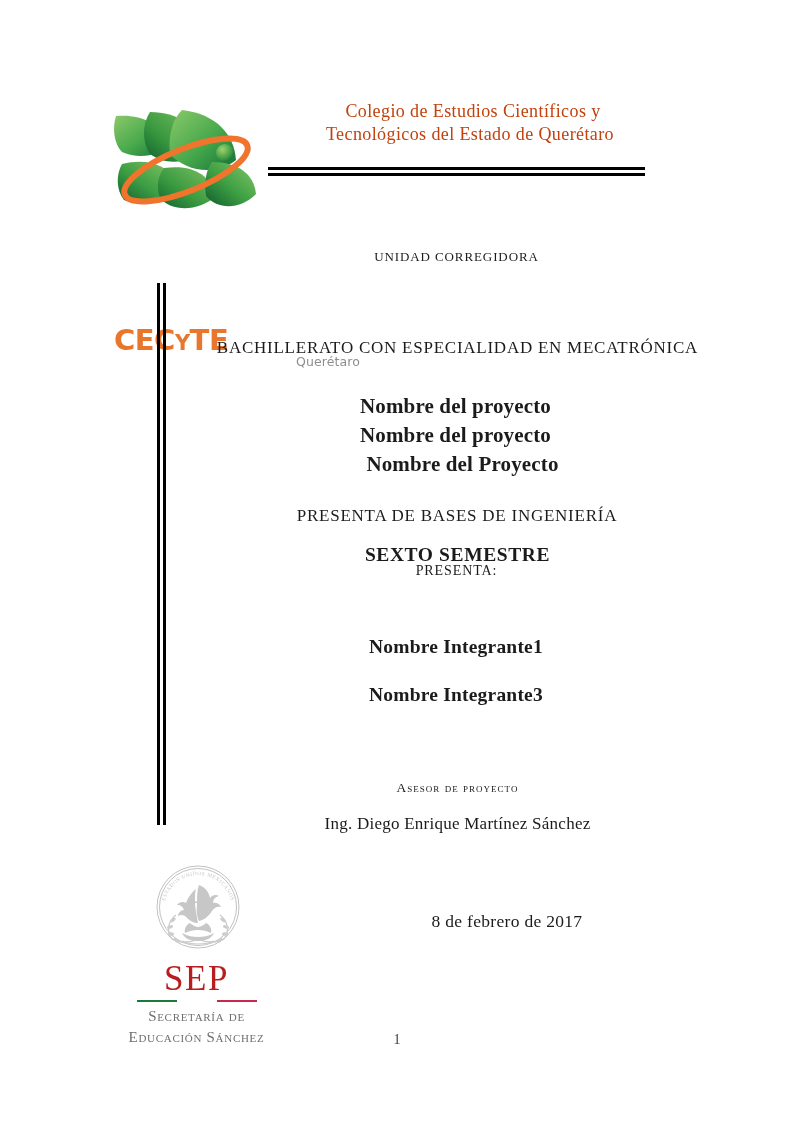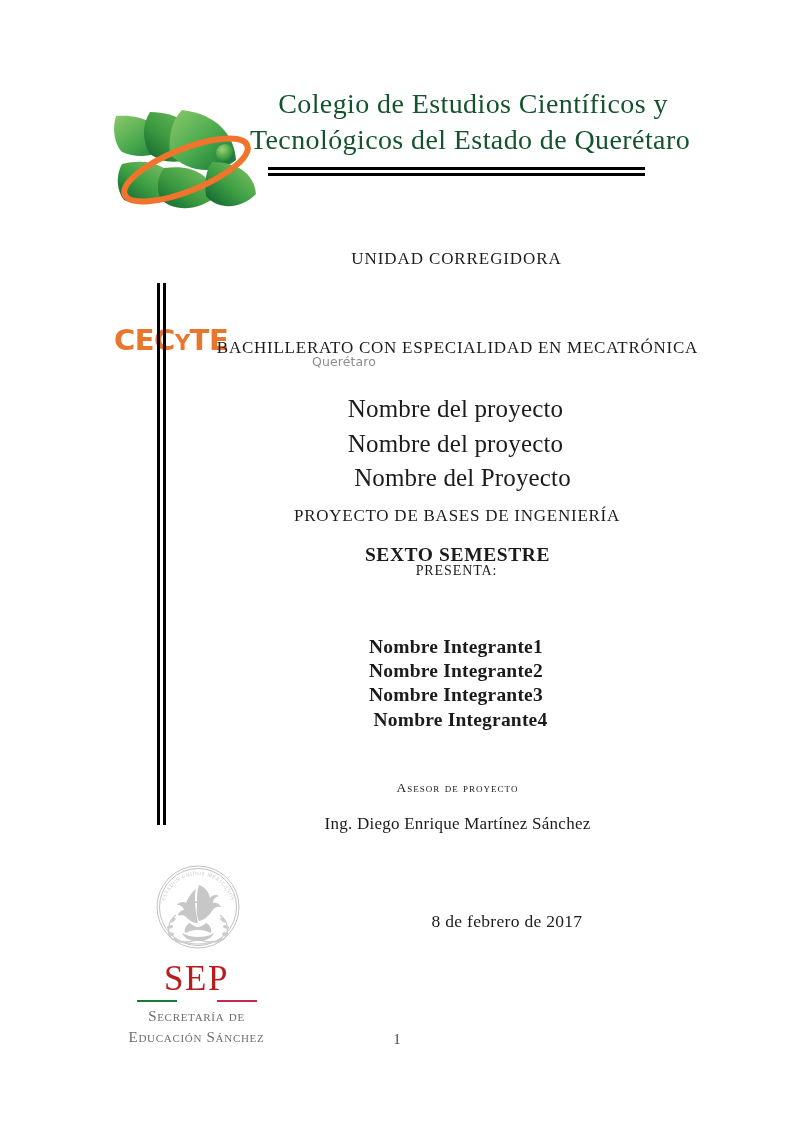--- a/index.html
+++ b/index.html
@@ -19,27 +19,27 @@
   .page {
     position: absolute;
     inset: 0;
     background: #ffffff;
   }
 
   
   .header-title {
     position: absolute;
     left: 238px;
-    top: 86px;
+    top: 100px;
     width: 470px;
     text-align: center;
-    font-size: 28px;
+    font-size: 18px;
     line-height: 1.28;
     letter-spacing: 0.4px;
-    color: #14532d;
+    color: #c2410c;
   }
   .header-title .l2 { display: block; margin-left: -6px; }
 
   .rule-double {
     position: absolute;
     left: 268px;
     top: 167px;
     width: 377px;
     height: 9px;
   }
@@ -68,21 +68,21 @@
     font-family: "DejaVu Sans", sans-serif;
     font-weight: 700;
     font-size: 29px;
     letter-spacing: -0.5px;
     color: #E8762C;
     line-height: 1;
   }
   .cecyte-word .small-y { font-size: 21px; }
   .cecyte-sub {
     position: absolute;
-    left: 16px;
+    left: 0px;
     top: 246px;
     width: 248px;
     text-align: right;
     font-family: "DejaVu Sans", sans-serif;
     font-size: 12.5px;
     color: #8e8e8e;
     letter-spacing: 0.1px;
   }
 
   
@@ -106,38 +106,38 @@
 
   .tline {
     position: absolute;
     text-align: center;
     width: 100%;
     color: #1b1b1b;
   }
 
   .unidad {
     top: 249px;
-    font-size: 17px;
+    font-size: 13px;
     letter-spacing: 0.9px;
     left: 0;
     width: 553px;
   }
 
   .bachillerato {
     top: 338px;
     font-size: 17px;
     letter-spacing: 0.75px;
     left: 0;
     width: 555px;
   }
 
   .proj {
     top: 392px;
-    font-weight: 400;
-    font-size: 25px;
+    font-weight: 700;
+    font-size: 21px;
     line-height: 1.38;
     left: 0;
     width: 551px;
     letter-spacing: 0.15px;
   }
   .proj .p3 { display:block; margin-left: 14px; }
 
   .proyecto-bases {
     top: 506px;
     font-size: 17px;
@@ -340,31 +340,30 @@
     <div class="tline unidad">UNIDAD CORREGIDORA</div>
 
     <div class="tline bachillerato">BACHILLERATO CON ESPECIALIDAD EN MECATRÓNICA</div>
 
     <div class="tline proj">
       <span>Nombre del proyecto</span><br>
       <span>Nombre del proyecto</span>
       <span class="p3">Nombre del Proyecto</span>
     </div>
 
-    <div class="tline proyecto-bases">PROYECTO DE BASES DE INGENIERÍA</div>
+    <div class="tline proyecto-bases">PRESENTA DE BASES DE INGENIERÍA</div>
 
     <div class="tline sexto">SEXTO SEMESTRE</div>
 
     <div class="tline presenta">PRESENTA:</div>
 
     <div class="tline integrantes">
       <span>Nombre Integrante1</span><br>
-      <span>Nombre Integrante2</span><br>
+      <br>
       <span>Nombre Integrante3</span>
-      <span class="n4">Nombre Integrante4</span>
     </div>
 
     <div class="tline asesor-label">Asesor de proyecto</div>
 
     <div class="tline asesor-name">Ing. Diego Enrique Martínez Sánchez</div>
   </div>
 
   <div class="fecha">8 de febrero de 2017</div>
 
   <div class="folio">1</div>

